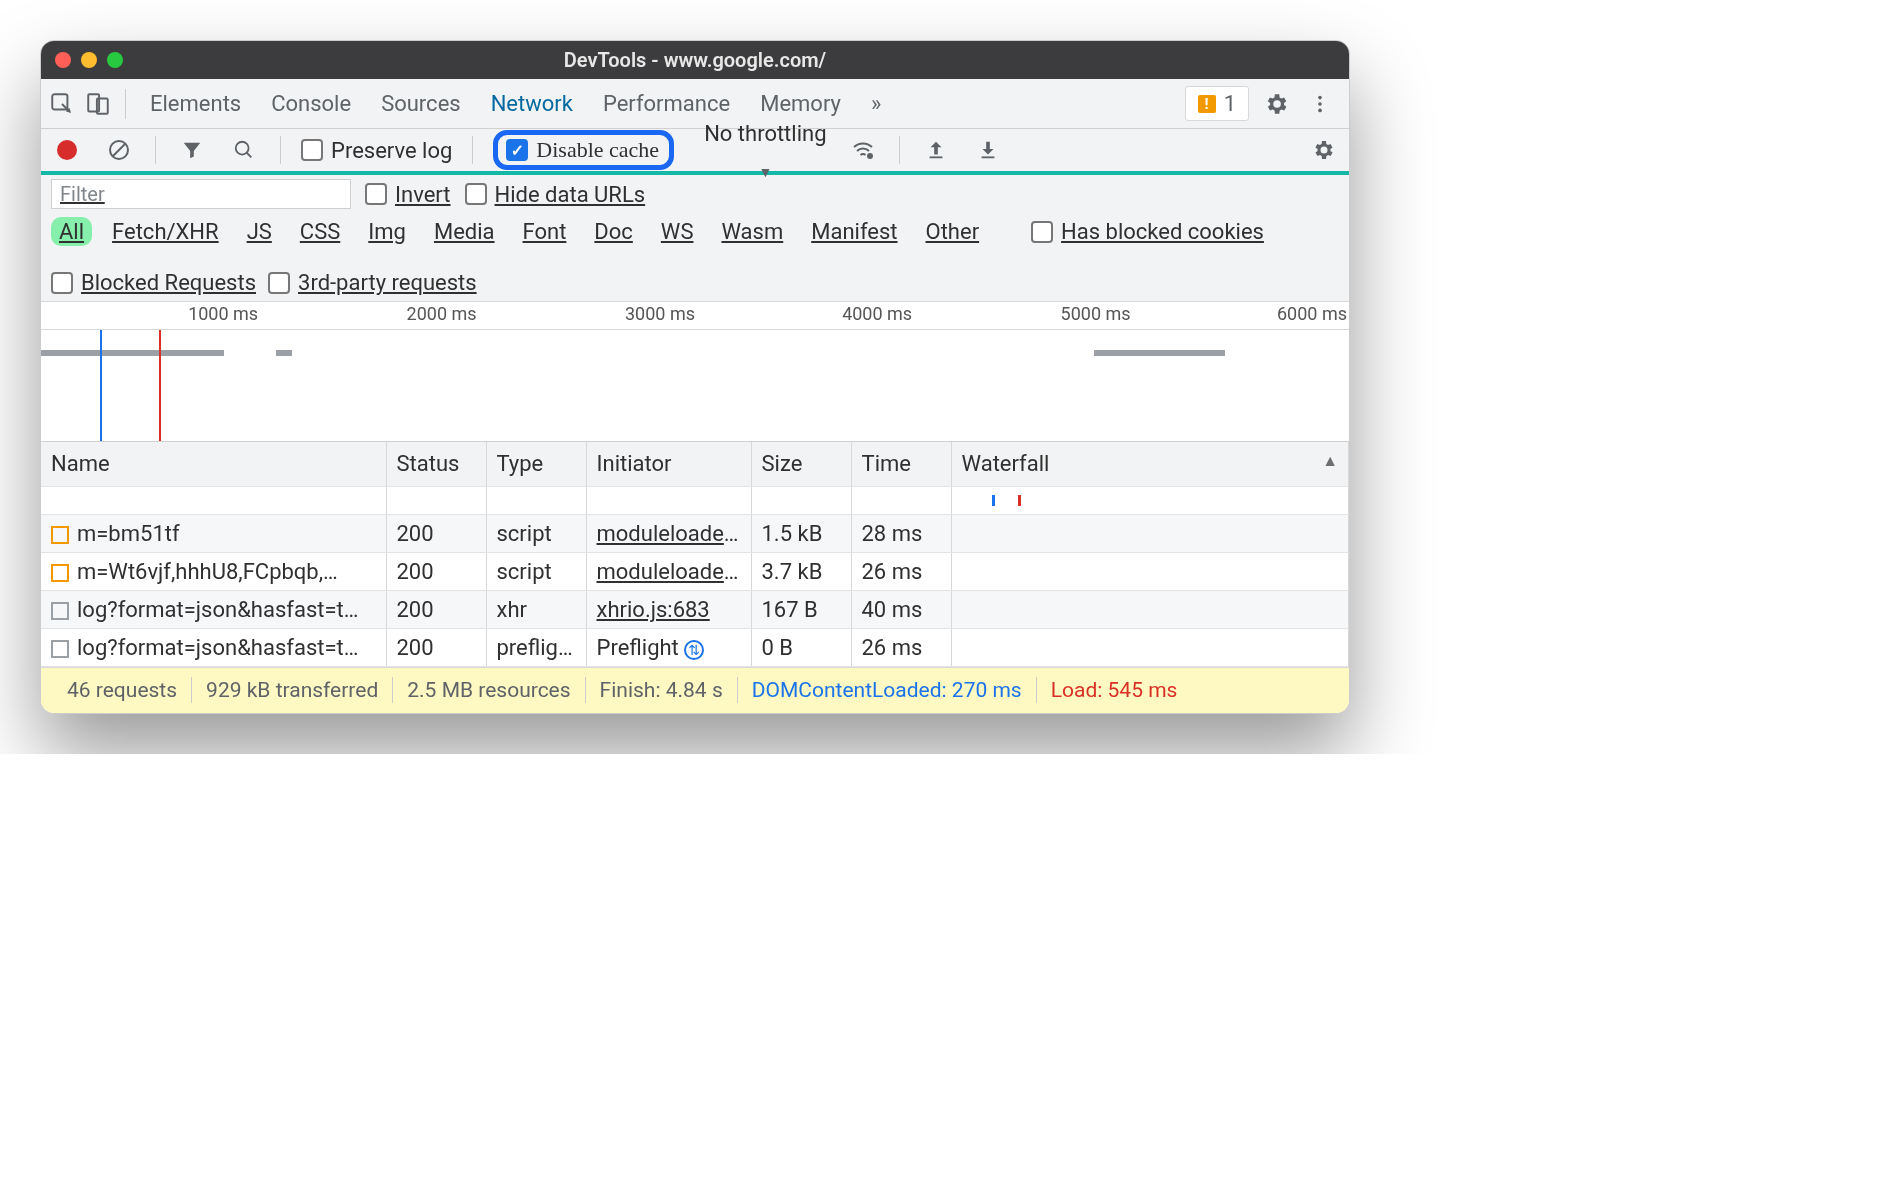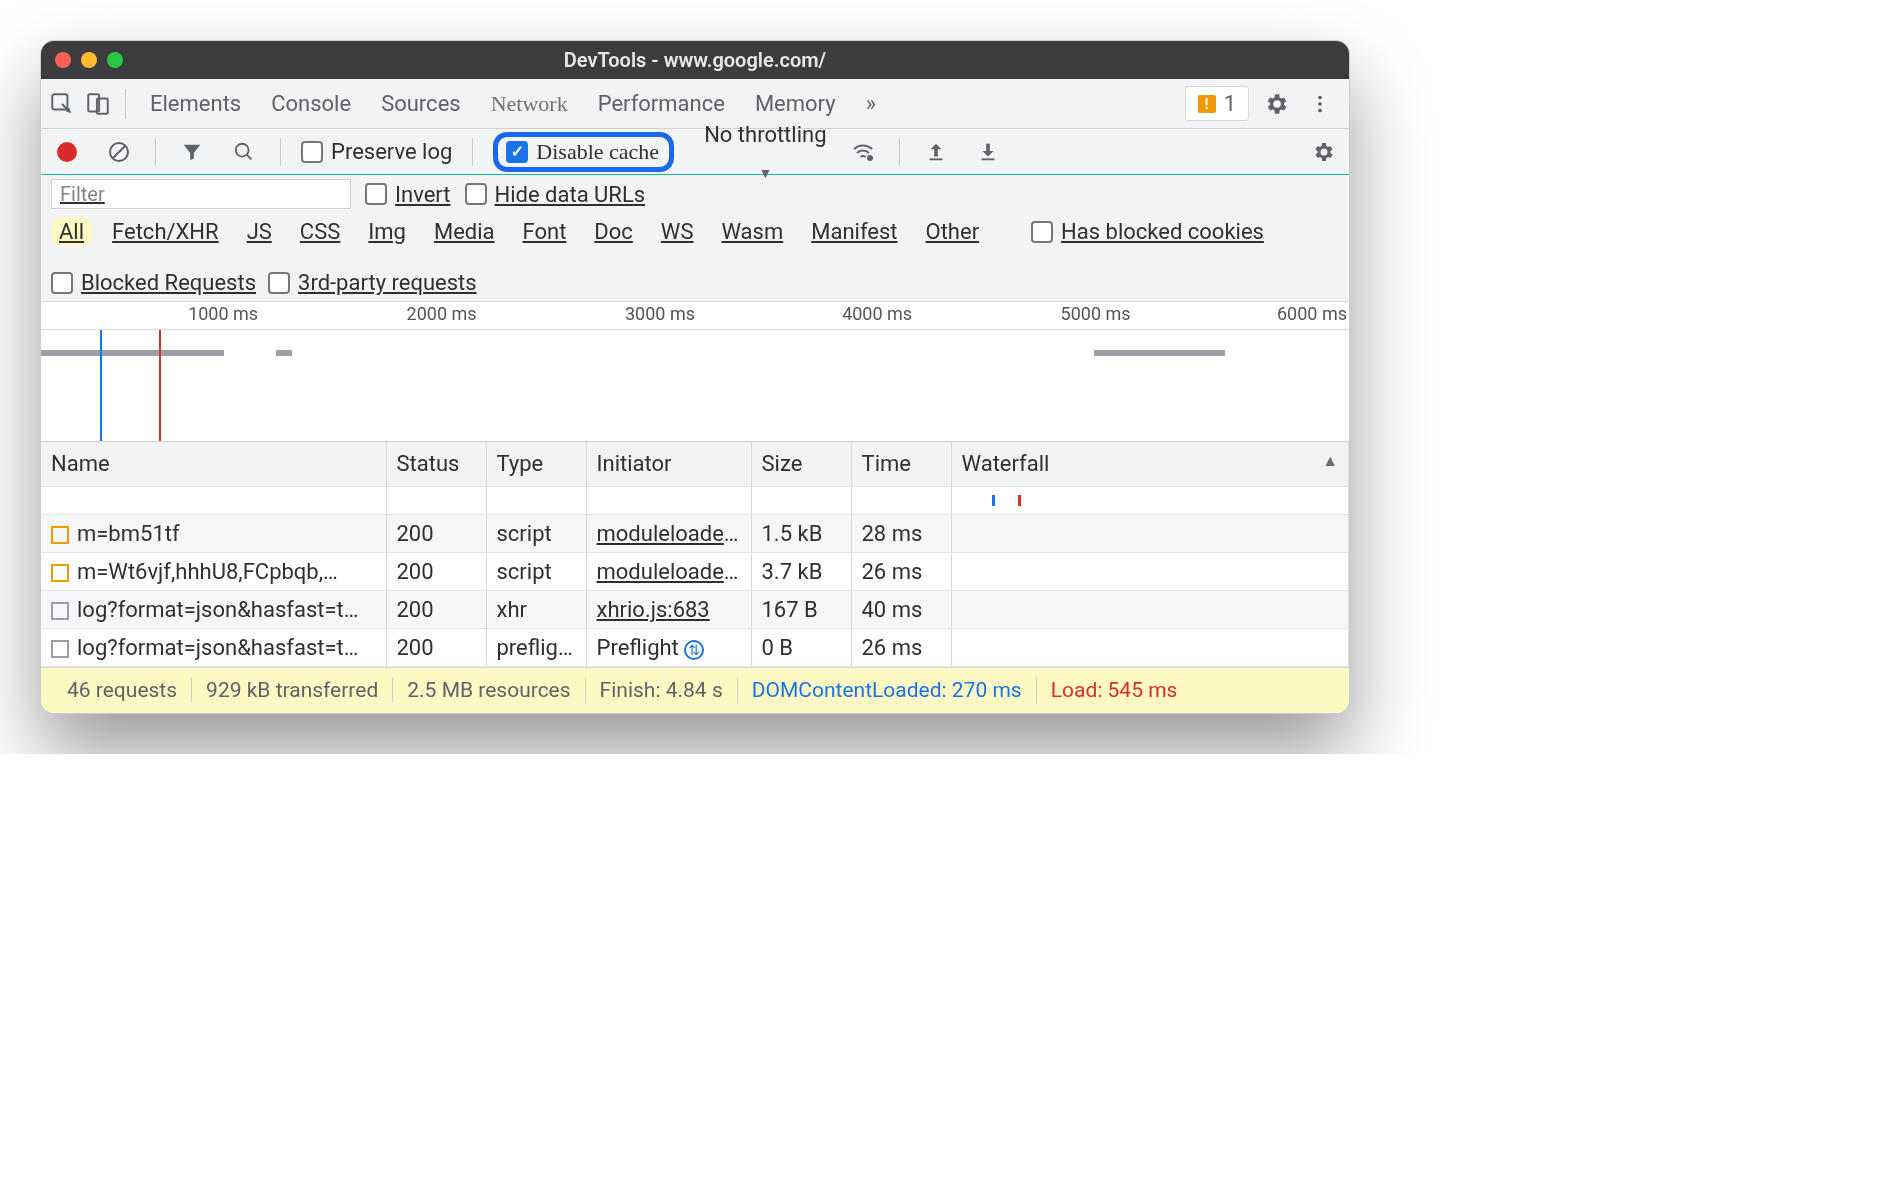--- a/index.html
+++ b/index.html
@@ -53,37 +53,37 @@
     color: #5f6368; cursor: default;
   }
   .sep { width: 1px; height: 30px; background: #ccc; margin: 0 8px; }
   .tab {
     padding: 0 14px; height: 100%;
     display: inline-flex; align-items: center;
     color: #5f6368; cursor: default;
     font-size: 22px;
     position: relative;
   }
-  .tab.active { color: #737373; font-family: Liberation Serif, serif; }
+  .tab.active { color: #0369a1; }
   .tab.active::after {
     content: ""; position: absolute; bottom: -1px; left: 12px; right: 12px;
     height: 0px;
   }
   .spacer { flex: 1; }
   .right-cluster { display: flex; align-items: center; gap: 10px; margin-right: 8px;}
   .issues-badge {
     display:inline-flex; align-items:center; gap:8px;
     border:1px solid #d9d9d9; border-radius:3px;
     padding:4px 12px; background:#fff; color:#5f6368;
   }
   .issues-square { width:18px; height:18px; background:#f29900; display:inline-flex; align-items:center; justify-content:center; color:#fff; font-weight:700; font-size:15px; border-radius:2px;}
   
   .net-toolbar {
     height: 46px; display:flex; align-items:center; gap:20px;
-    background:#f1f3f4; border-bottom:1px solid #14b8a6;
+    background:#f1f3f4; border-bottom:4px solid #14b8a6;
     padding: 0 10px;
   }
   .net-toolbar .iconbtn { width:32px; height:32px; display:inline-flex;align-items:center;justify-content:center;color:#5f6368;}
   .rec { width:20px; height:20px; border-radius:50%; background:#d72c2c; }
   .funnel svg { width:22px; height:22px; }
   .funnel { color:#1a73e8; }
   .chk-group { display:inline-flex; align-items:center; gap:8px; color:#303030;}
   .fauxcheck {
     width:22px; height:22px; border:2px solid #777; border-radius:4px; background:#fff;
     display:inline-flex; align-items:center; justify-content:center;
@@ -107,21 +107,21 @@
     row-gap:8px;
     text-decoration:underline;
   }
   .filter-input {
     width:300px; height:30px; background:#fff; border:1px solid #d0d0d0;
     padding:0 8px; color:#80868b; font-size:20px;
     display:flex;align-items:center;
   }
   .filter-types { display:flex; align-items:center; gap:12px; width:100%; flex-wrap:wrap; }
   .type-pill { padding:2px 8px; border-radius:10px; color:#303030;}
-  .type-pill.active { background:#fef9c3;text-align:right; }
+  .type-pill.active { background:#86efac;text-align:right; }
   
   .overview {
     height: 140px; border-bottom:1px solid #d0d0d0; background:#fff;
     position:relative;
   }
   .ruler { height:28px; border-bottom:1px solid #d8d8d8; display:flex; position:relative;}
   .tick { position:absolute; top:1px; font-size:18px; color:#555;}
   .tick::before { content:""; position:absolute; left:-6px; bottom:-8px; width:0;}
   .plot { position:absolute; top:28px; left:0; right:0; bottom:0;}
   .stripe { position:absolute; top:20px; height:6px; background:#9aa0a6;}

